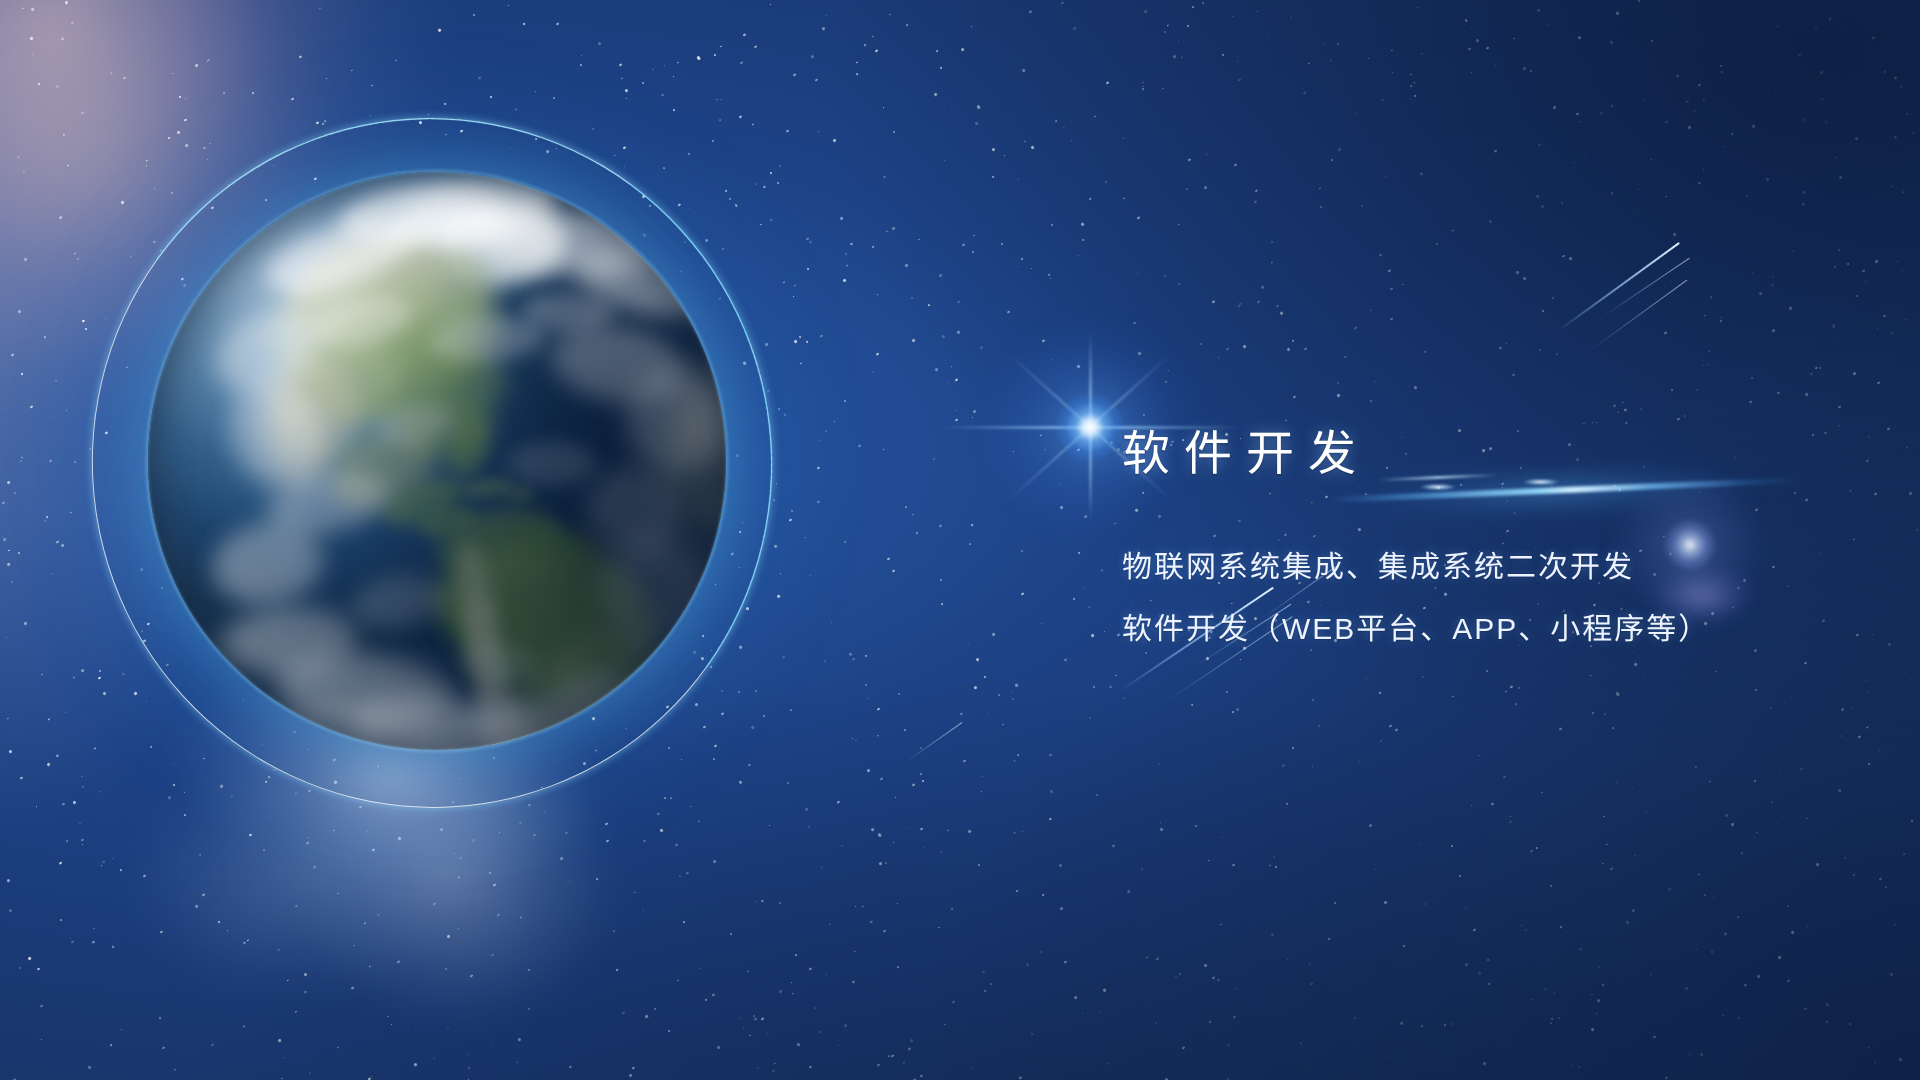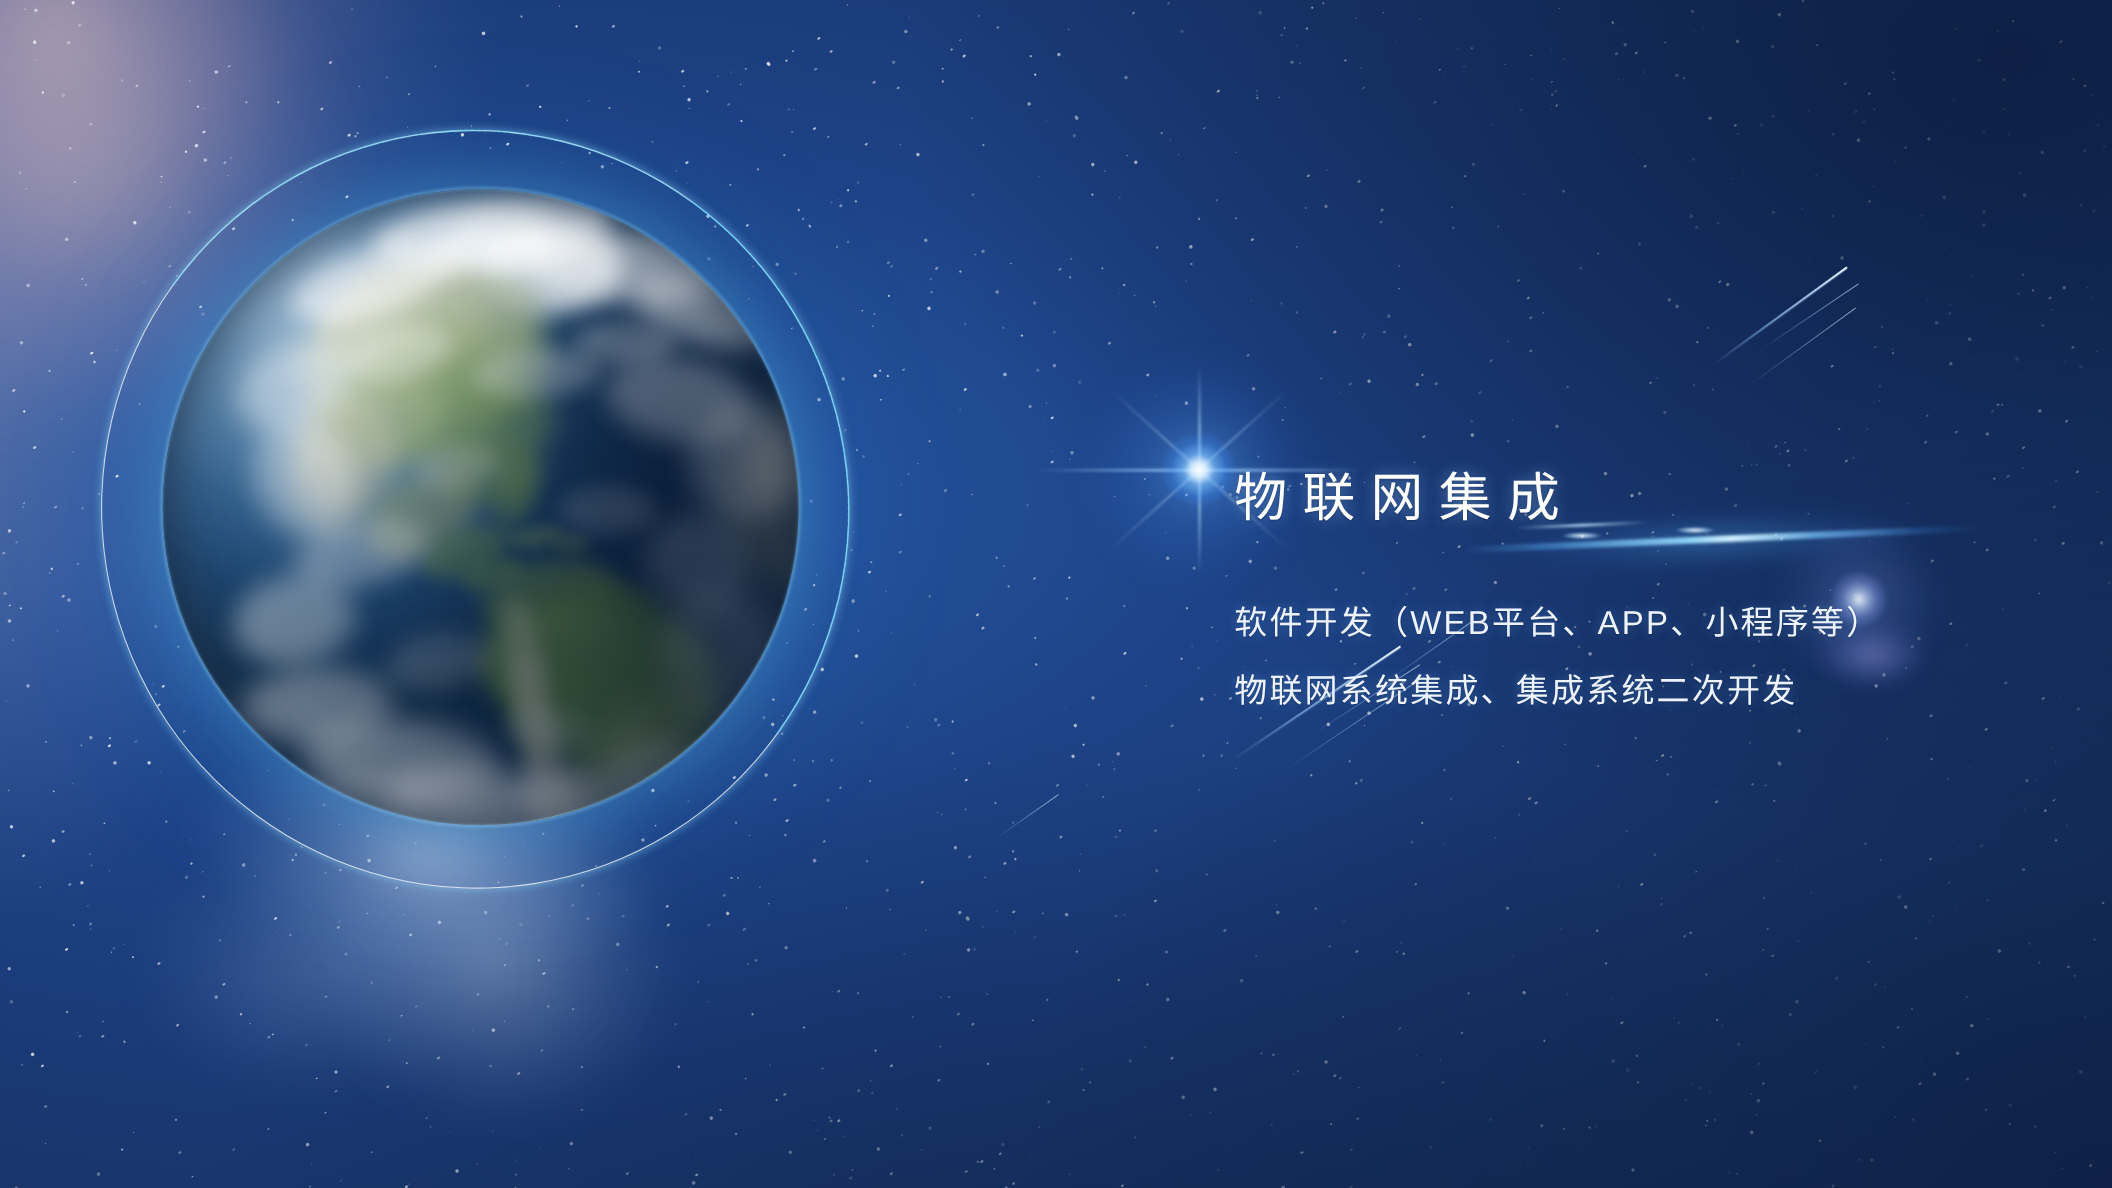--- a/index.html
+++ b/index.html
@@ -1674,20 +1674,20 @@
     <div class="core"></div>
   </div>
 
   <div class="flare-violet"></div>
   <div class="flare-sm">
     <div class="halo"></div>
     <div class="core"></div>
   </div>
 
   <div class="copy">
-    <h1 class="title">物联网集成</h1>
+    <h1 class="title">软件开发</h1>
     <div class="sub-wrap">
+      <p class="sub">物联网系统集成、集成系统二次开发</p>
       <p class="sub">软件开发（WEB平台、APP、小程序等）</p>
-      <p class="sub">物联网系统集成、集成系统二次开发</p>
     </div>
   </div>
 
 </div>
 
 </body></html>

